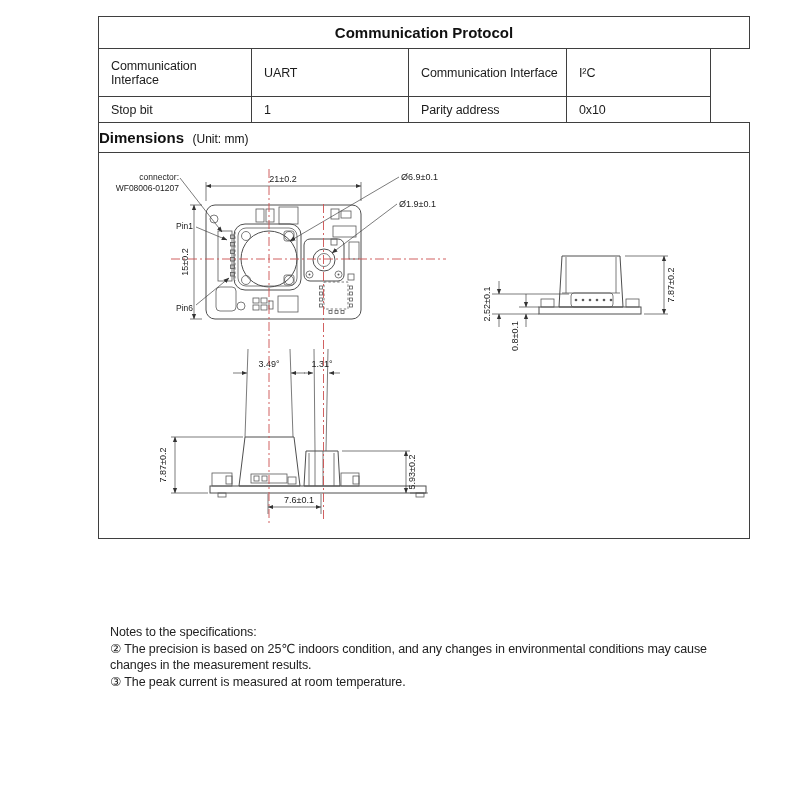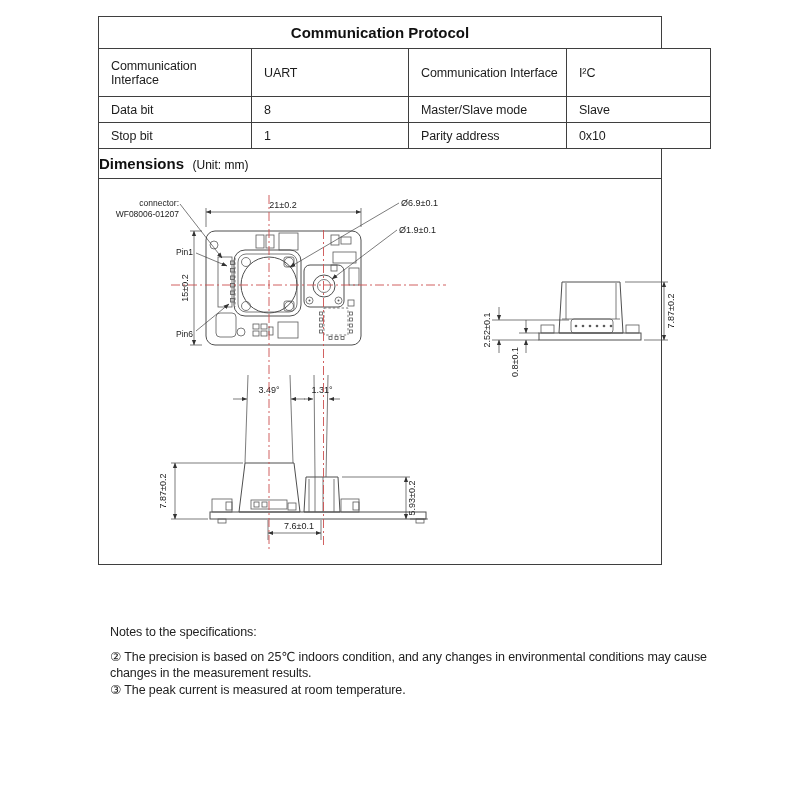--- a/index.html
+++ b/index.html
@@ -1,20 +1,20 @@
 <!DOCTYPE html>
 <html><head>
 <meta charset="utf-8">
 <style>
   html,body{margin:0;padding:0;}
   body{
     width:800px;height:800px;background:#ffffff;position:relative;overflow:hidden;
     font-family:"Liberation Sans","DejaVu Sans",sans-serif;color:#1c1c1c;
   }
-  .doc{position:absolute;left:98px;top:16px;width:564px;}
+  .doc{position:absolute;left:98px;top:16px;width:652px;}
   .tbl-title{
     box-sizing:border-box;border:1px solid #3f3f3f;height:33px;line-height:31px;
     text-align:center;font-weight:bold;font-size:15px;color:#111;
   }
   table.spec-table{
     width:612px;border-collapse:collapse;table-layout:fixed;margin-top:-1px;
   }
   table.spec-table td{
     box-sizing:border-box;border:1px solid #3f3f3f;font-size:12.5px;
     padding:3px 6px 3px 12px;vertical-align:middle;color:#1c1c1c;letter-spacing:-0.1px;
@@ -29,21 +29,21 @@
   .dim-title .dim-unit{font-size:12px;margin-left:4px;}
   .drawing-box{
     box-sizing:border-box;border:1px solid #3f3f3f;height:387px;margin-top:-1px;
     position:relative;background:#fff;
   }
   .drawing-box svg{position:absolute;left:0;top:0;}
   .notes{
     position:absolute;left:110px;top:624px;width:600px;
     font-size:12.5px;line-height:16.5px;letter-spacing:-0.1px;color:#222;
   }
-  .notes-title{margin-bottom:8px;}
+  .notes-title{margin-bottom:0px;}
   
   .ln{stroke:#4f4f4f;stroke-width:1;fill:none;}
   .lt{stroke:#5a5a5a;stroke-width:0.8;fill:none;}
   .dm{stroke:#444;stroke-width:0.7;fill:none;}
   .cl{stroke:#cc4f4f;stroke-width:0.9;fill:none;stroke-dasharray:9 3 2 3;}
   .dsh{stroke:#5a5a5a;stroke-width:0.8;fill:none;stroke-dasharray:2.4 2;}
   text.dim{font-family:"Liberation Sans","DejaVu Sans",sans-serif;font-size:9px;fill:#1c1c1c;}
   text.sml{font-family:"Liberation Sans","DejaVu Sans",sans-serif;font-size:8.5px;fill:#1c1c1c;}
 </style>
 </head>
@@ -59,26 +59,20 @@
         <col style="width:157px">
         <col style="width:158px">
         <col style="width:144px">
     </colgroup>
     <tbody>
       <tr class="hdr">
         <td>Communication Interface</td>
         <td>UART</td>
         <td>Communication Interface</td>
         <td>I²C</td>
-      </tr>
-      <tr class="row">
-        <td>Data bit</td>
-        <td>8</td>
-        <td>Master/Slave mode</td>
-        <td>Slave</td>
       </tr>
       <tr class="row">
         <td>Stop bit</td>
         <td>1</td>
         <td>Parity address</td>
         <td>0x10</td>
       </tr>
     </tbody>
   </table>
 

